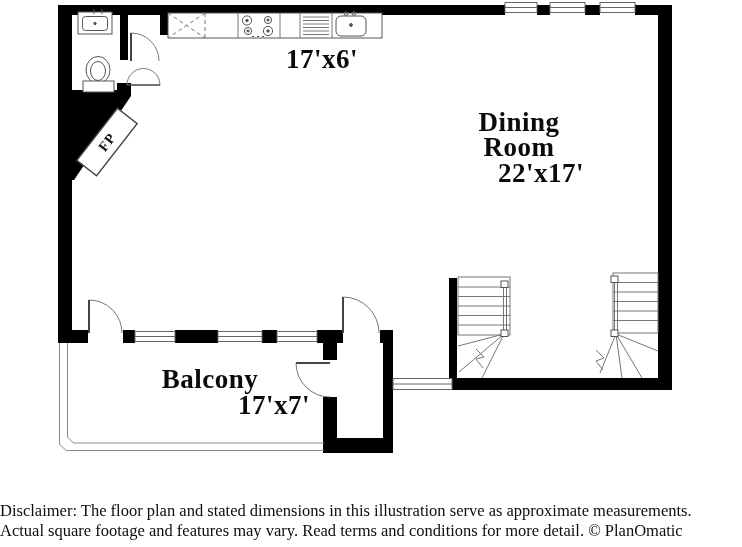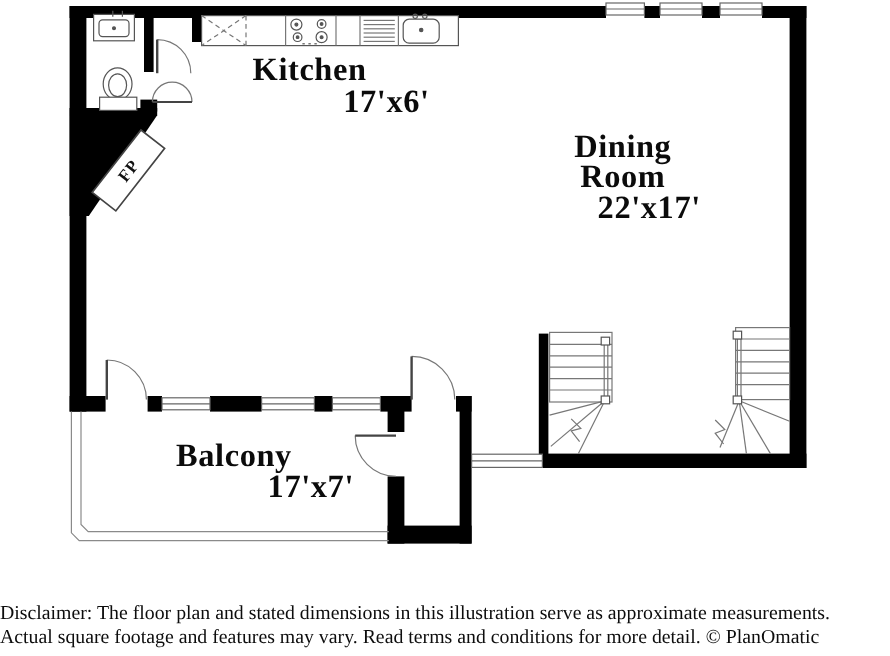--- a/index.html
+++ b/index.html
@@ -214,33 +214,32 @@
       <line x1="616" y1="334" x2="642" y2="378"></line>
       <line x1="616" y1="334" x2="622" y2="378"></line>
       <line x1="616" y1="334" x2="600" y2="373"></line>
       <polyline points="596,350 604,358 596,361 603,370"></polyline>
       <rect x="611" y="276" width="7" height="6.5" fill="#ffffff" stroke="#555555"></rect>
       <rect x="611" y="330" width="7" height="6.5" fill="#ffffff" stroke="#555555"></rect>
     </g>
   </svg>
 
   <div class="room-label" style="left:158px;top:46px;width:200px;">
-    <div class="room-name">Kitchen</div>
     <div class="room-dims">17'x6'</div>
   </div>
 
   <div class="room-label" style="left:454px;top:110px;width:130px;">
     <div class="room-name">Dining Room</div>
     <div class="room-dims">22'x17'</div>
   </div>
 
   <div class="room-label" style="left:165px;top:172px;width:130px;">
   </div>
 
-  <div class="room-label" style="left:95px;top:367px;width:200px;">
+  <div class="room-label" style="left:110px;top:367px;width:200px;">
     <div class="room-name">Balcony</div>
     <div class="room-dims">17'x7'</div>
   </div>
 
   <div class="disclaimer">
     <div>Disclaimer: The floor plan and stated dimensions in this illustration serve as approximate measurements.</div>
     <div>Actual square footage and features may vary. Read terms and conditions for more detail. © PlanOmatic</div>
   </div>
 
 </div>

